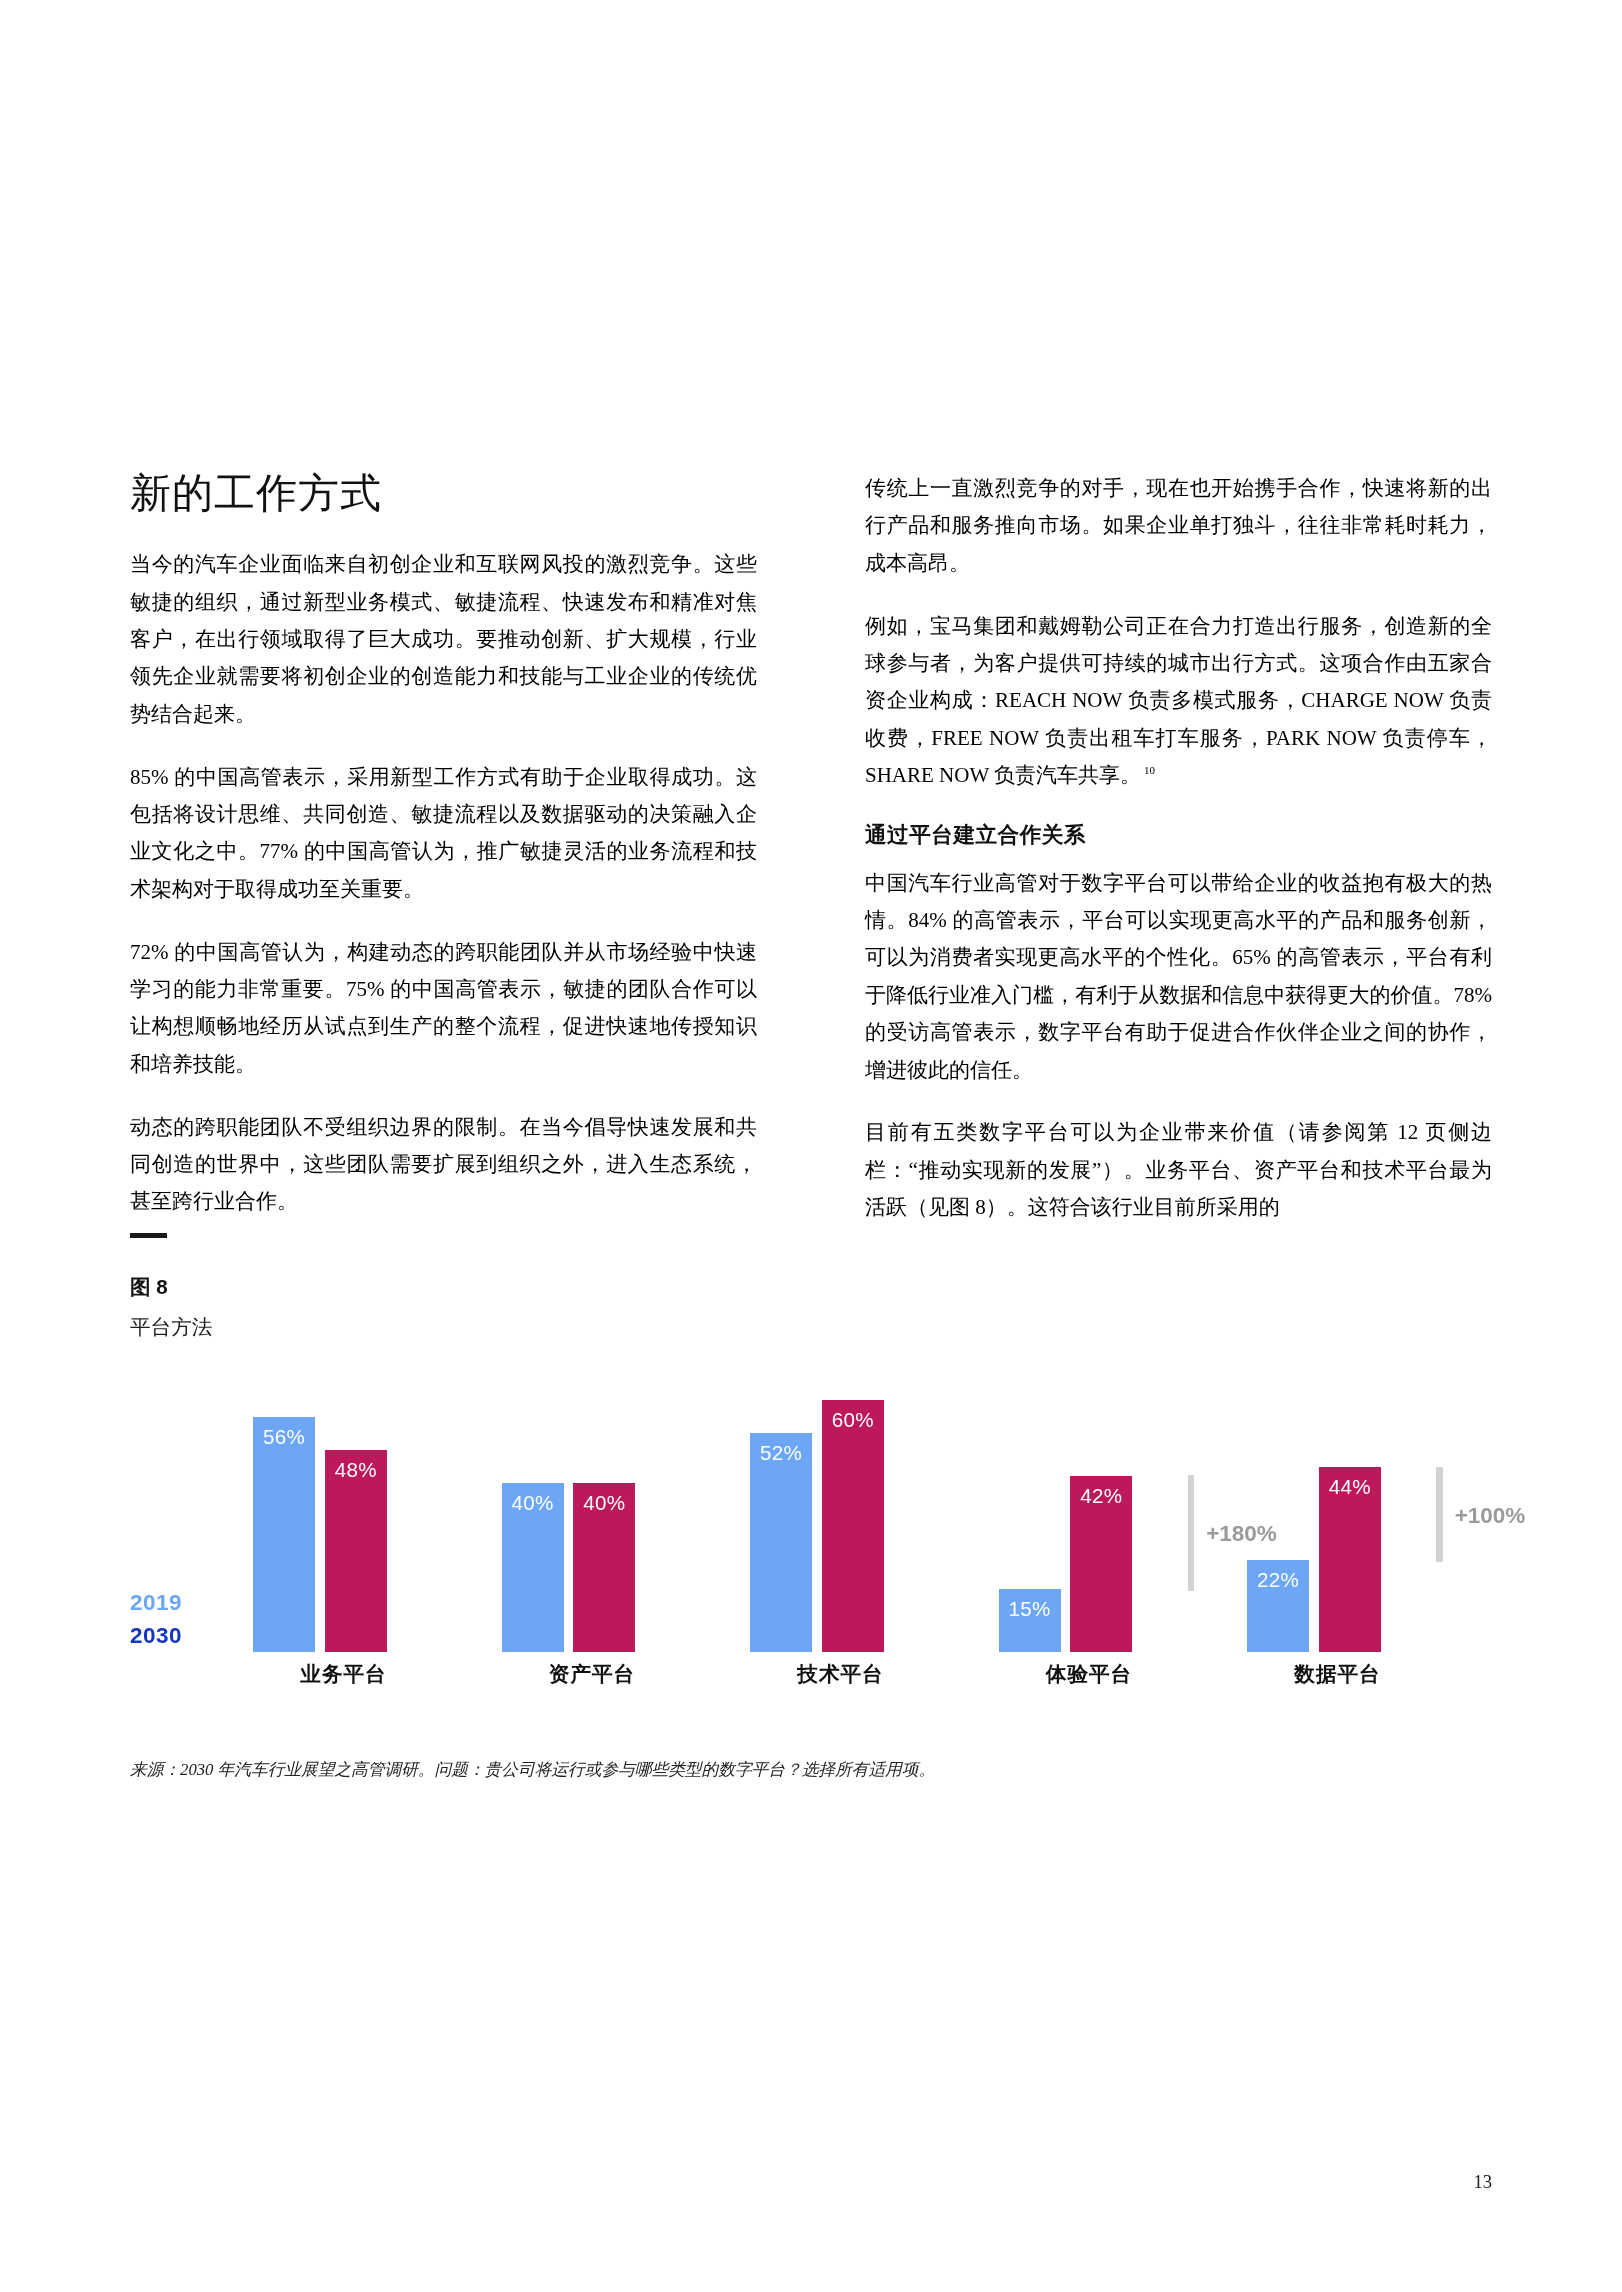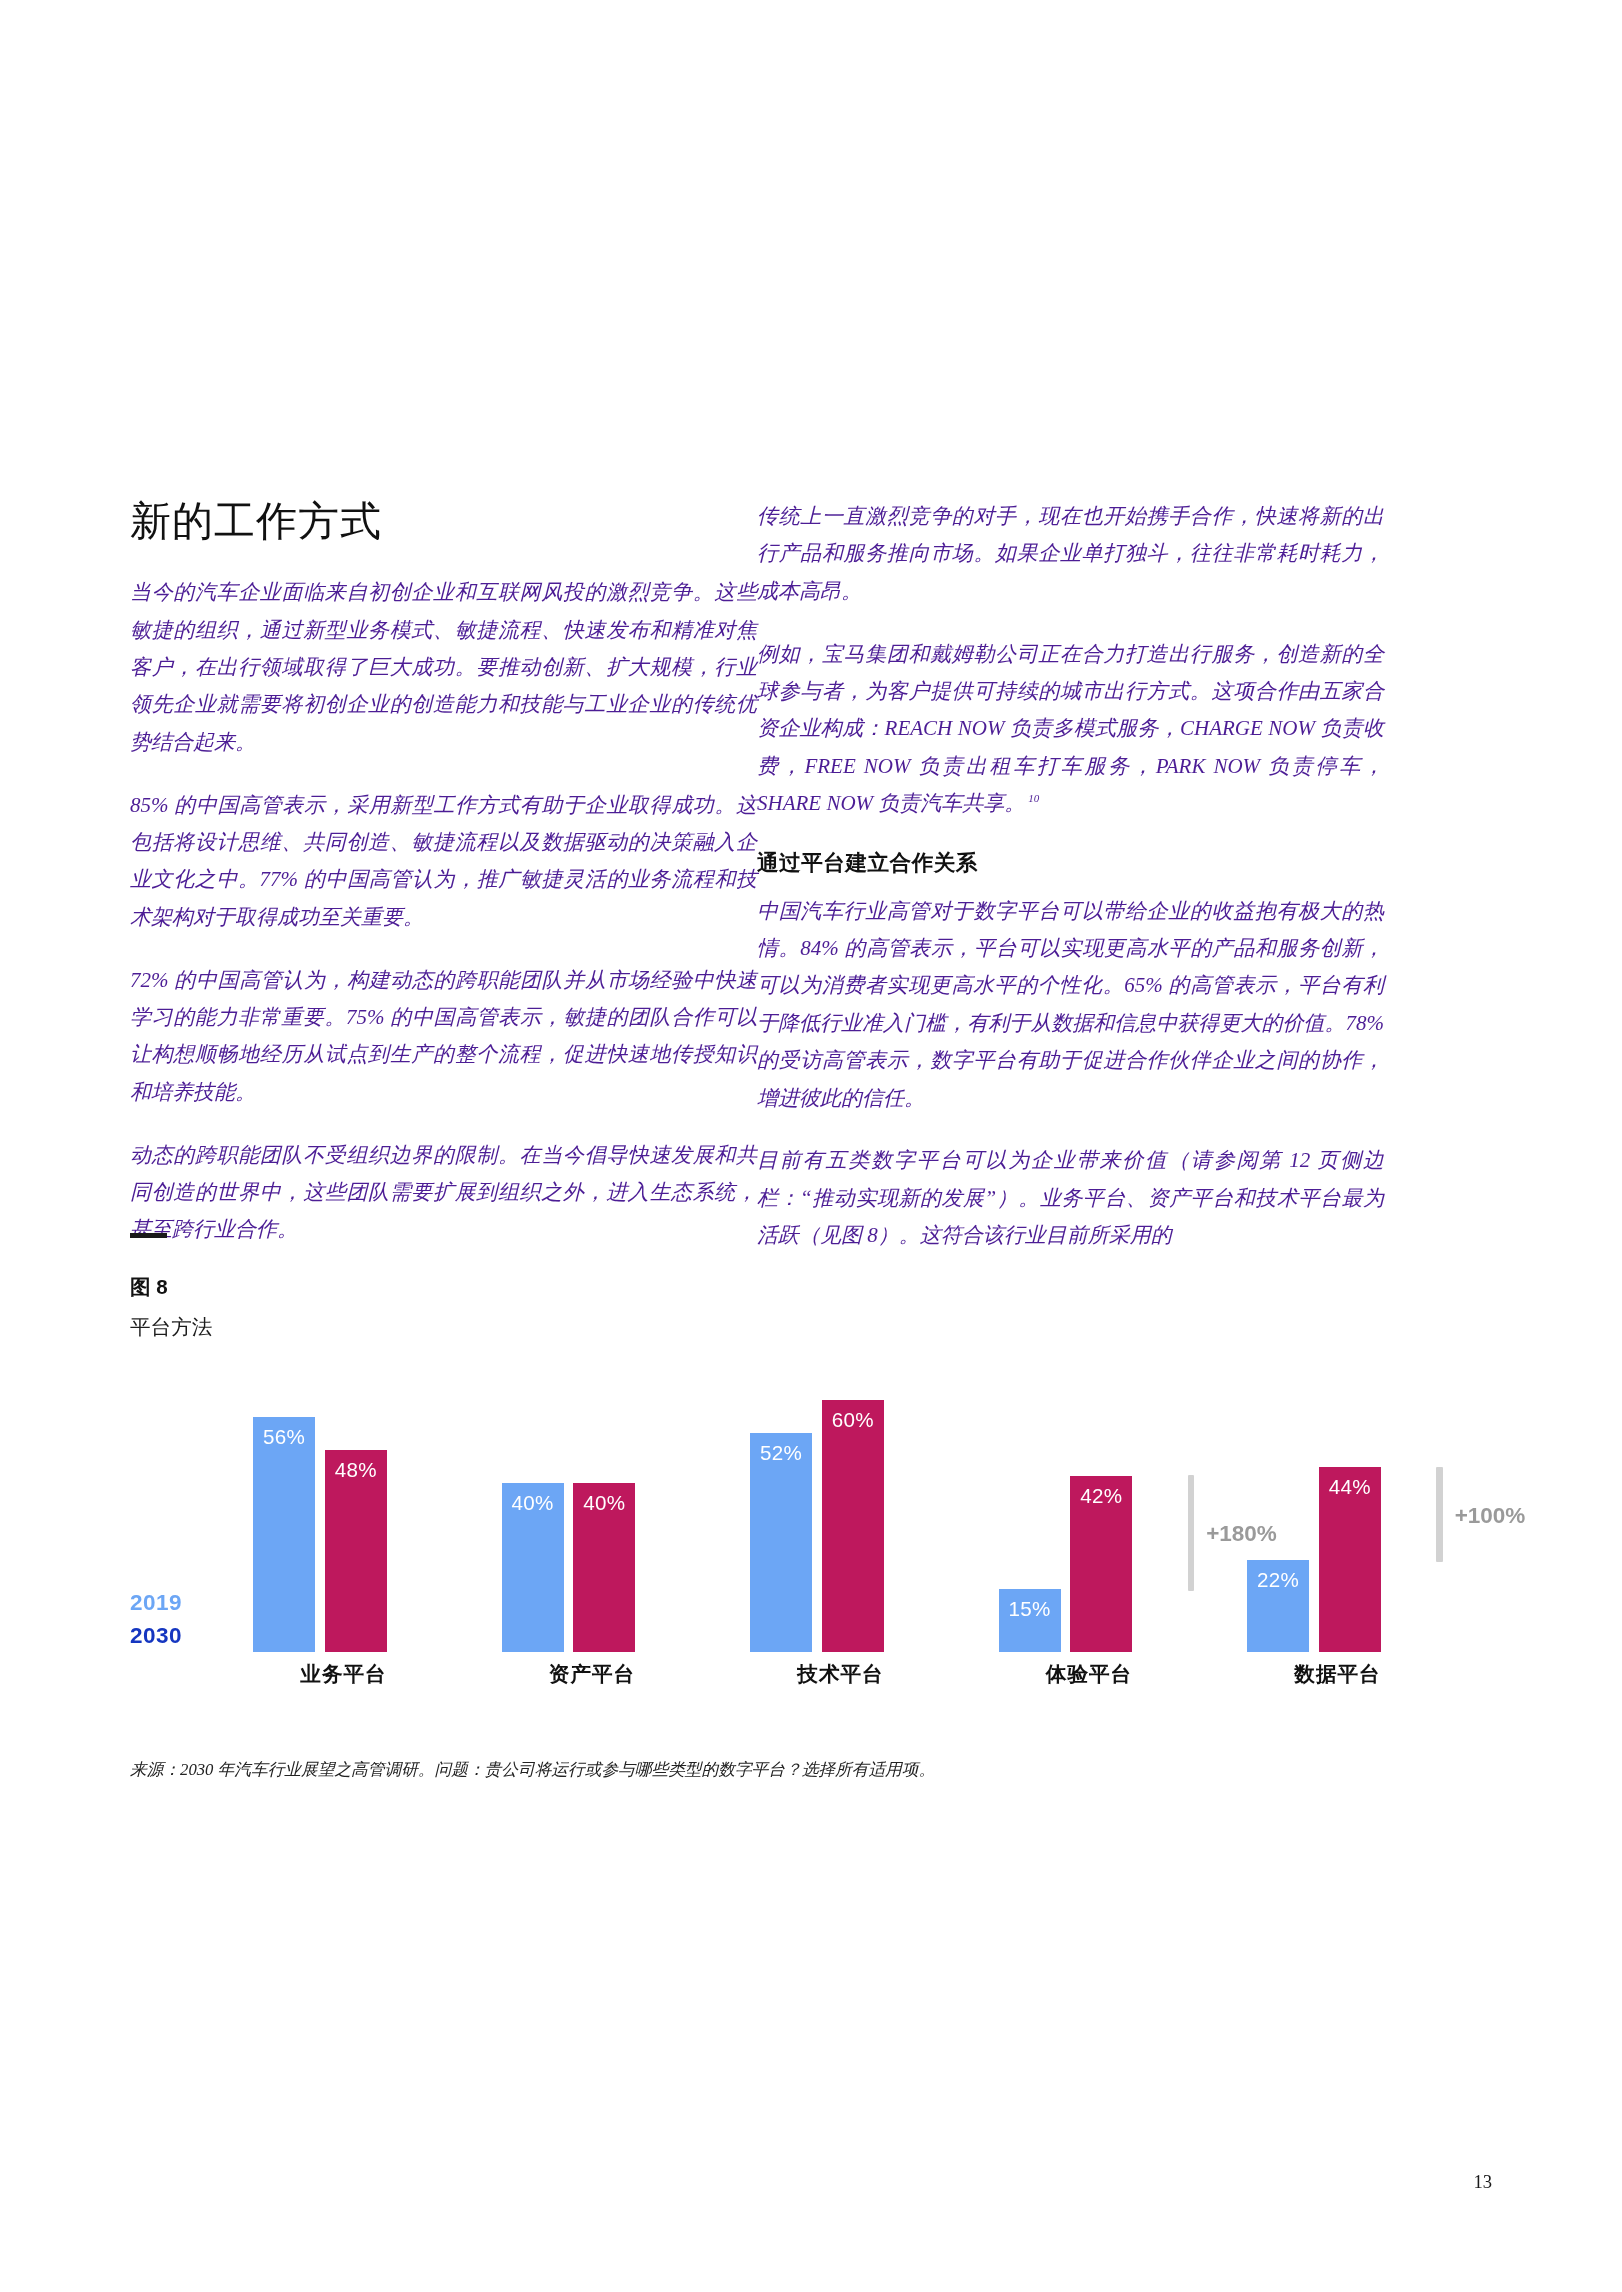--- a/index.html
+++ b/index.html
@@ -17,47 +17,47 @@
     width: 1622px;
     height: 2293px;
     background: #ffffff;
     overflow: hidden;
   }
 
   
   .columns {
     position: absolute;
     left: 130px;
-    top: 498px;
+    top: 470px;
     width: 1362px;
     display: flex;
+    gap: 108px;
   }
   .col {
     width: 627px;
   }
 
   .page-title {
     font-family: "Liberation Serif", serif;
     font-size: 41px;
     font-weight: 400;
     letter-spacing: 1px;
     color: #111111;
     margin: 0 0 29px 0;
     line-height: 1.15;
   }
 
   p.body {
     font-family: "Liberation Serif", serif;
     font-size: 21px;
     line-height: 1.78;
-    color: #4c1d95;
+    color: #000000;
     margin: 0 0 25.5px 0;
     text-align: justify;
     text-justify: inter-character;
-    font-style: italic;
   }
   p.body:last-child { margin-bottom: 0; }
 
   .sub-head {
     font-family: Liberation Mono, monospace;
     font-size: 21.6px;
     font-weight: bold;
     color: #111111;
     margin: 9.8px 0 15.7px 0;
     letter-spacing: 0.5px;

